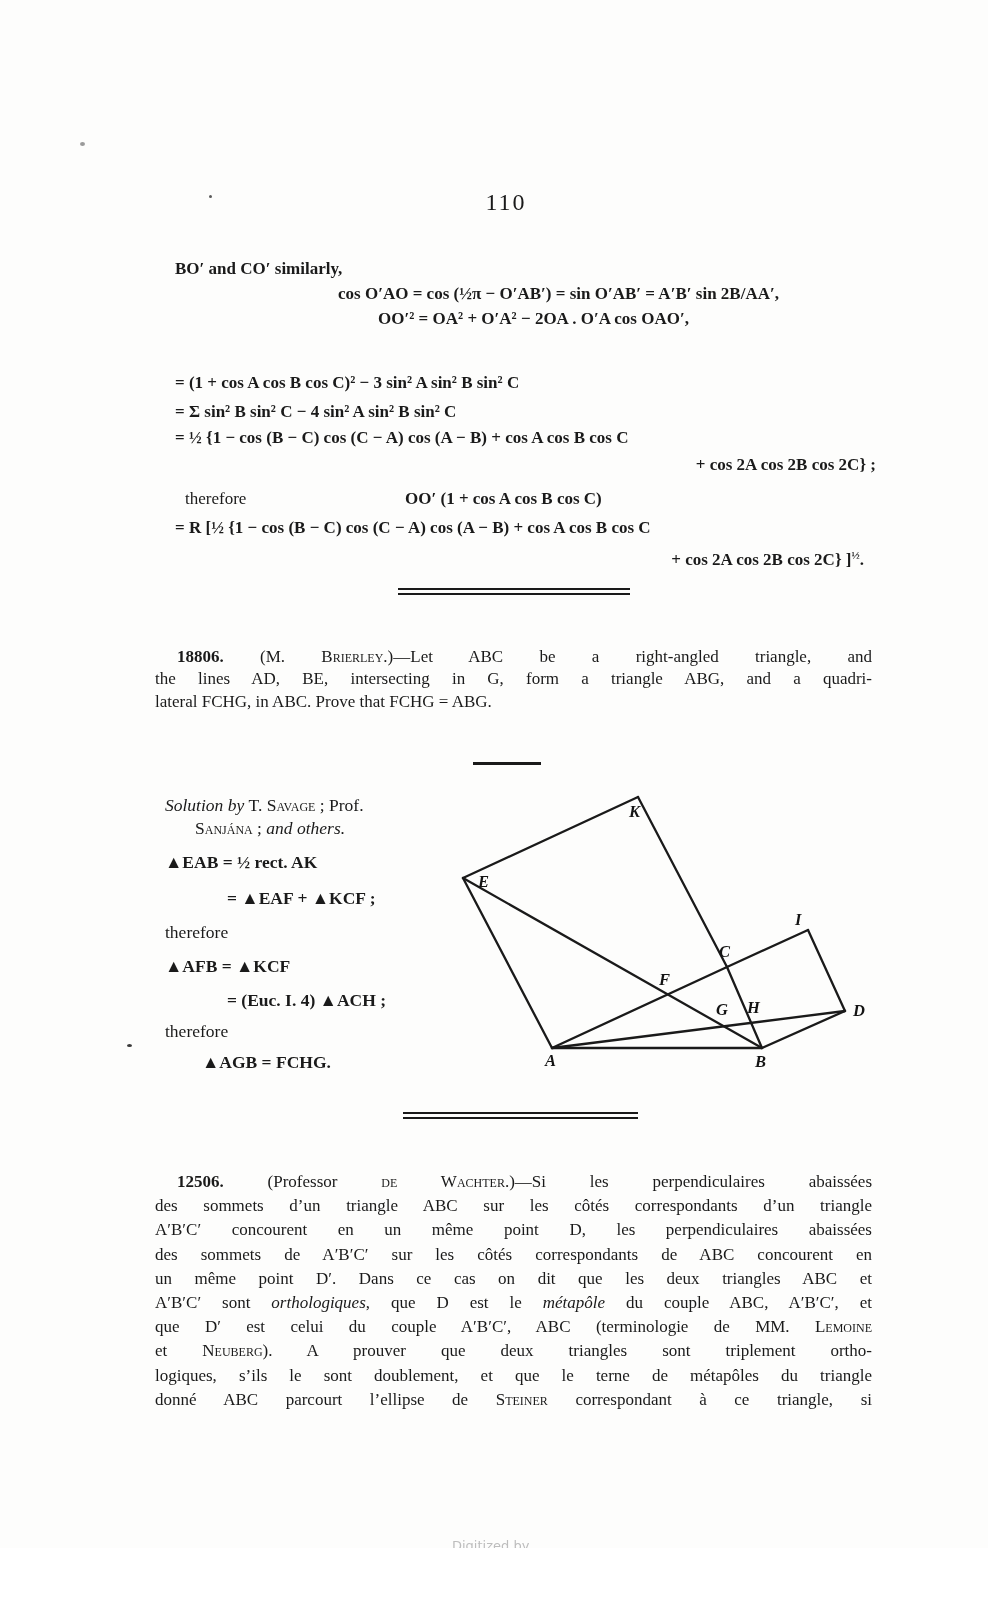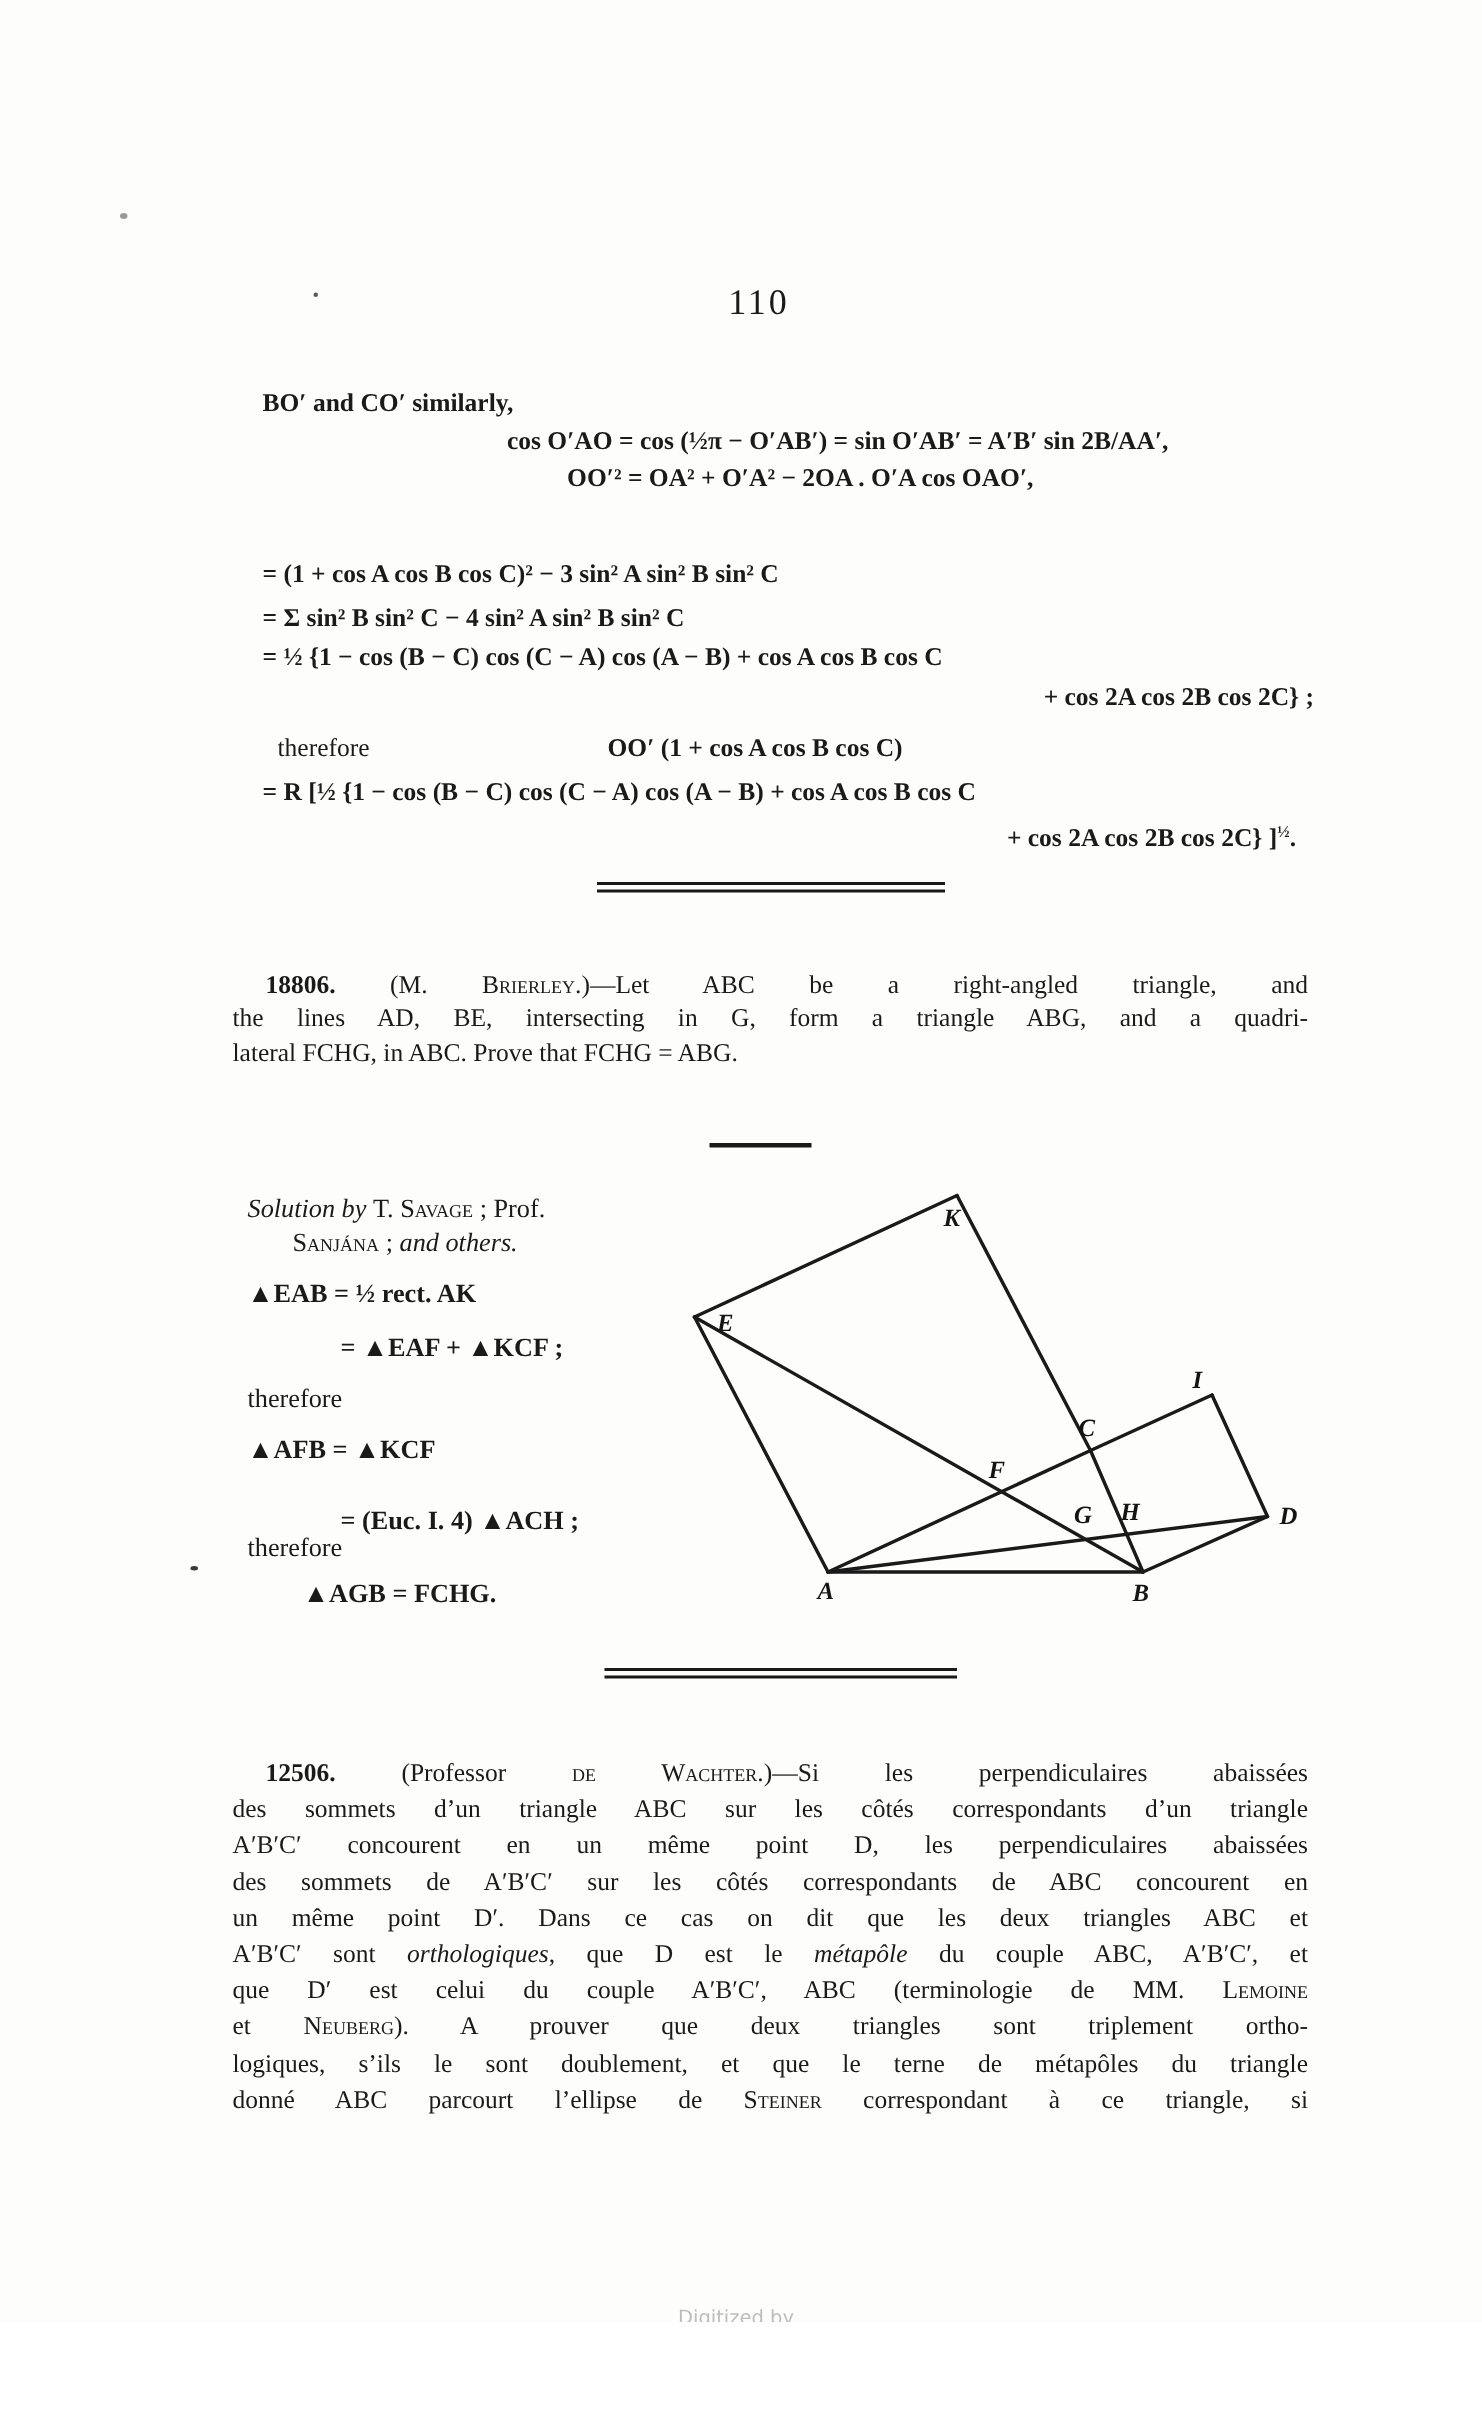--- a/index.html
+++ b/index.html
@@ -100,21 +100,21 @@
     <div class="sl" style="top:5px;left:2px">
       <span class="it">Solution by </span><span class="sc">T. Savage</span><span> ;  Prof.</span>
     </div>
     <div class="sl" style="top:28px;left:32px">
       <span class="sc">Sanjána</span><span> ; </span><span class="it">and others.</span>
     </div>
     <div class="sl eq" style="top:62px;left:2px">▲EAB = ½ rect. AK</div>
     <div class="sl eq" style="top:98px;left:64px">= ▲EAF + ▲KCF ;</div>
     <div class="sl" style="top:132px;left:2px">therefore</div>
     <div class="sl eq" style="top:166px;left:2px">▲AFB = ▲KCF</div>
-    <div class="sl eq" style="top:213px;left:64px">= (Euc. I. 4) ▲ACH ;</div>
+    <div class="sl eq" style="top:200px;left:64px">= (Euc. I. 4) ▲ACH ;</div>
     <div class="sl" style="top:231px;left:2px">therefore</div>
     <div class="sl eq" style="top:262px;left:39px">▲AGB = FCHG.</div>
   </div>
 
   <div class="fig">
     <svg id="figsvg" width="460" height="305" viewBox="0 0 460 305">
         <line x1="115" y1="276" x2="290" y2="195"></line>
         <line x1="290" y1="195" x2="201" y2="25"></line>
         <line x1="201" y1="25" x2="26" y2="106"></line>
         <line x1="26" y1="106" x2="115" y2="276"></line>

